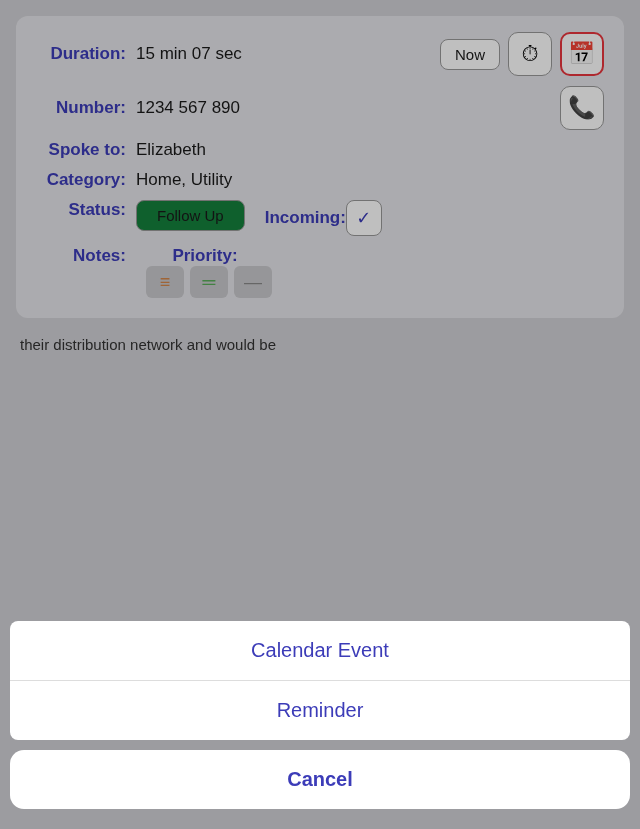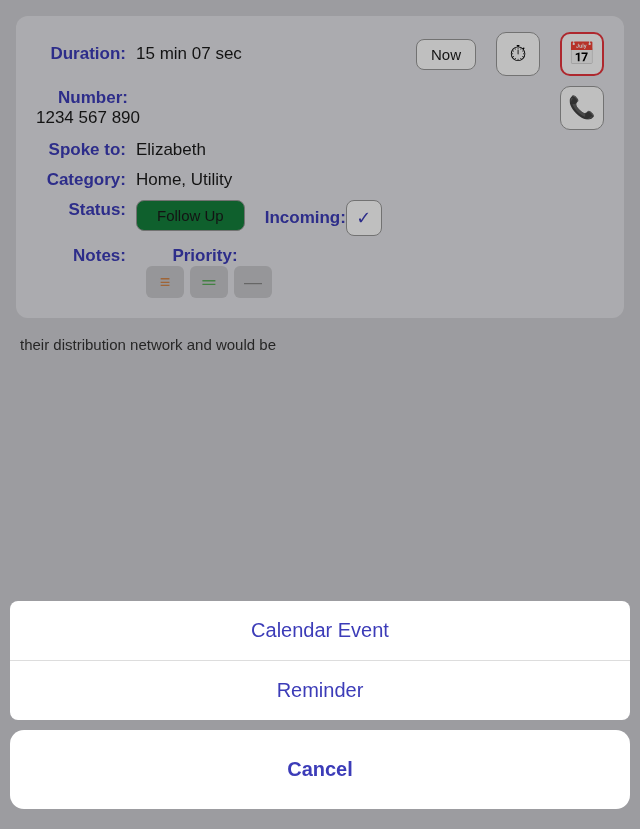--- a/index.html
+++ b/index.html
@@ -60,21 +60,21 @@
       font-size: 17px;
     }
 
     .duration-value {
       font-size: 17px;
       color: #1a1a1a;
     }
 
     .duration-buttons {
       display: flex;
-      gap: 20px;
+      gap: 8px;
       align-items: center;
     }
 
     .now-btn {
       background: white;
       border: 1px solid #999;
       border-radius: 8px;
       padding: 6px 14px;
       font-size: 15px;
       color: #1a1a1a;
@@ -100,22 +100,21 @@
 
     .number-row {
       display: flex;
       align-items: center;
       justify-content: space-between;
       margin-bottom: 10px;
     }
 
     .number-left {
       display: flex;
-      align-items: center;
-      flex-direction: column;
+      align-items: flex-start;
     }
 
     .phone-btn {
       width: 44px;
       height: 44px;
       background: white;
       border: 1px solid #999;
       border-radius: 10px;
       display: flex;
       align-items: center;
@@ -259,21 +258,21 @@
       font-size: 15px;
       color: #333;
       padding: 0 20px 10px 20px;
       line-height: 1.4;
     }
 
     .cancel-btn {
       background: white;
       border-radius: 14px;
       text-align: center;
-      padding: 28px;
+      padding: 18px;
       font-size: 20px;
       font-weight: bold;
       color: #3c3cb8;
       cursor: pointer;
       width: 100%;
     }
   </style>
 </head>
 <body>
 

